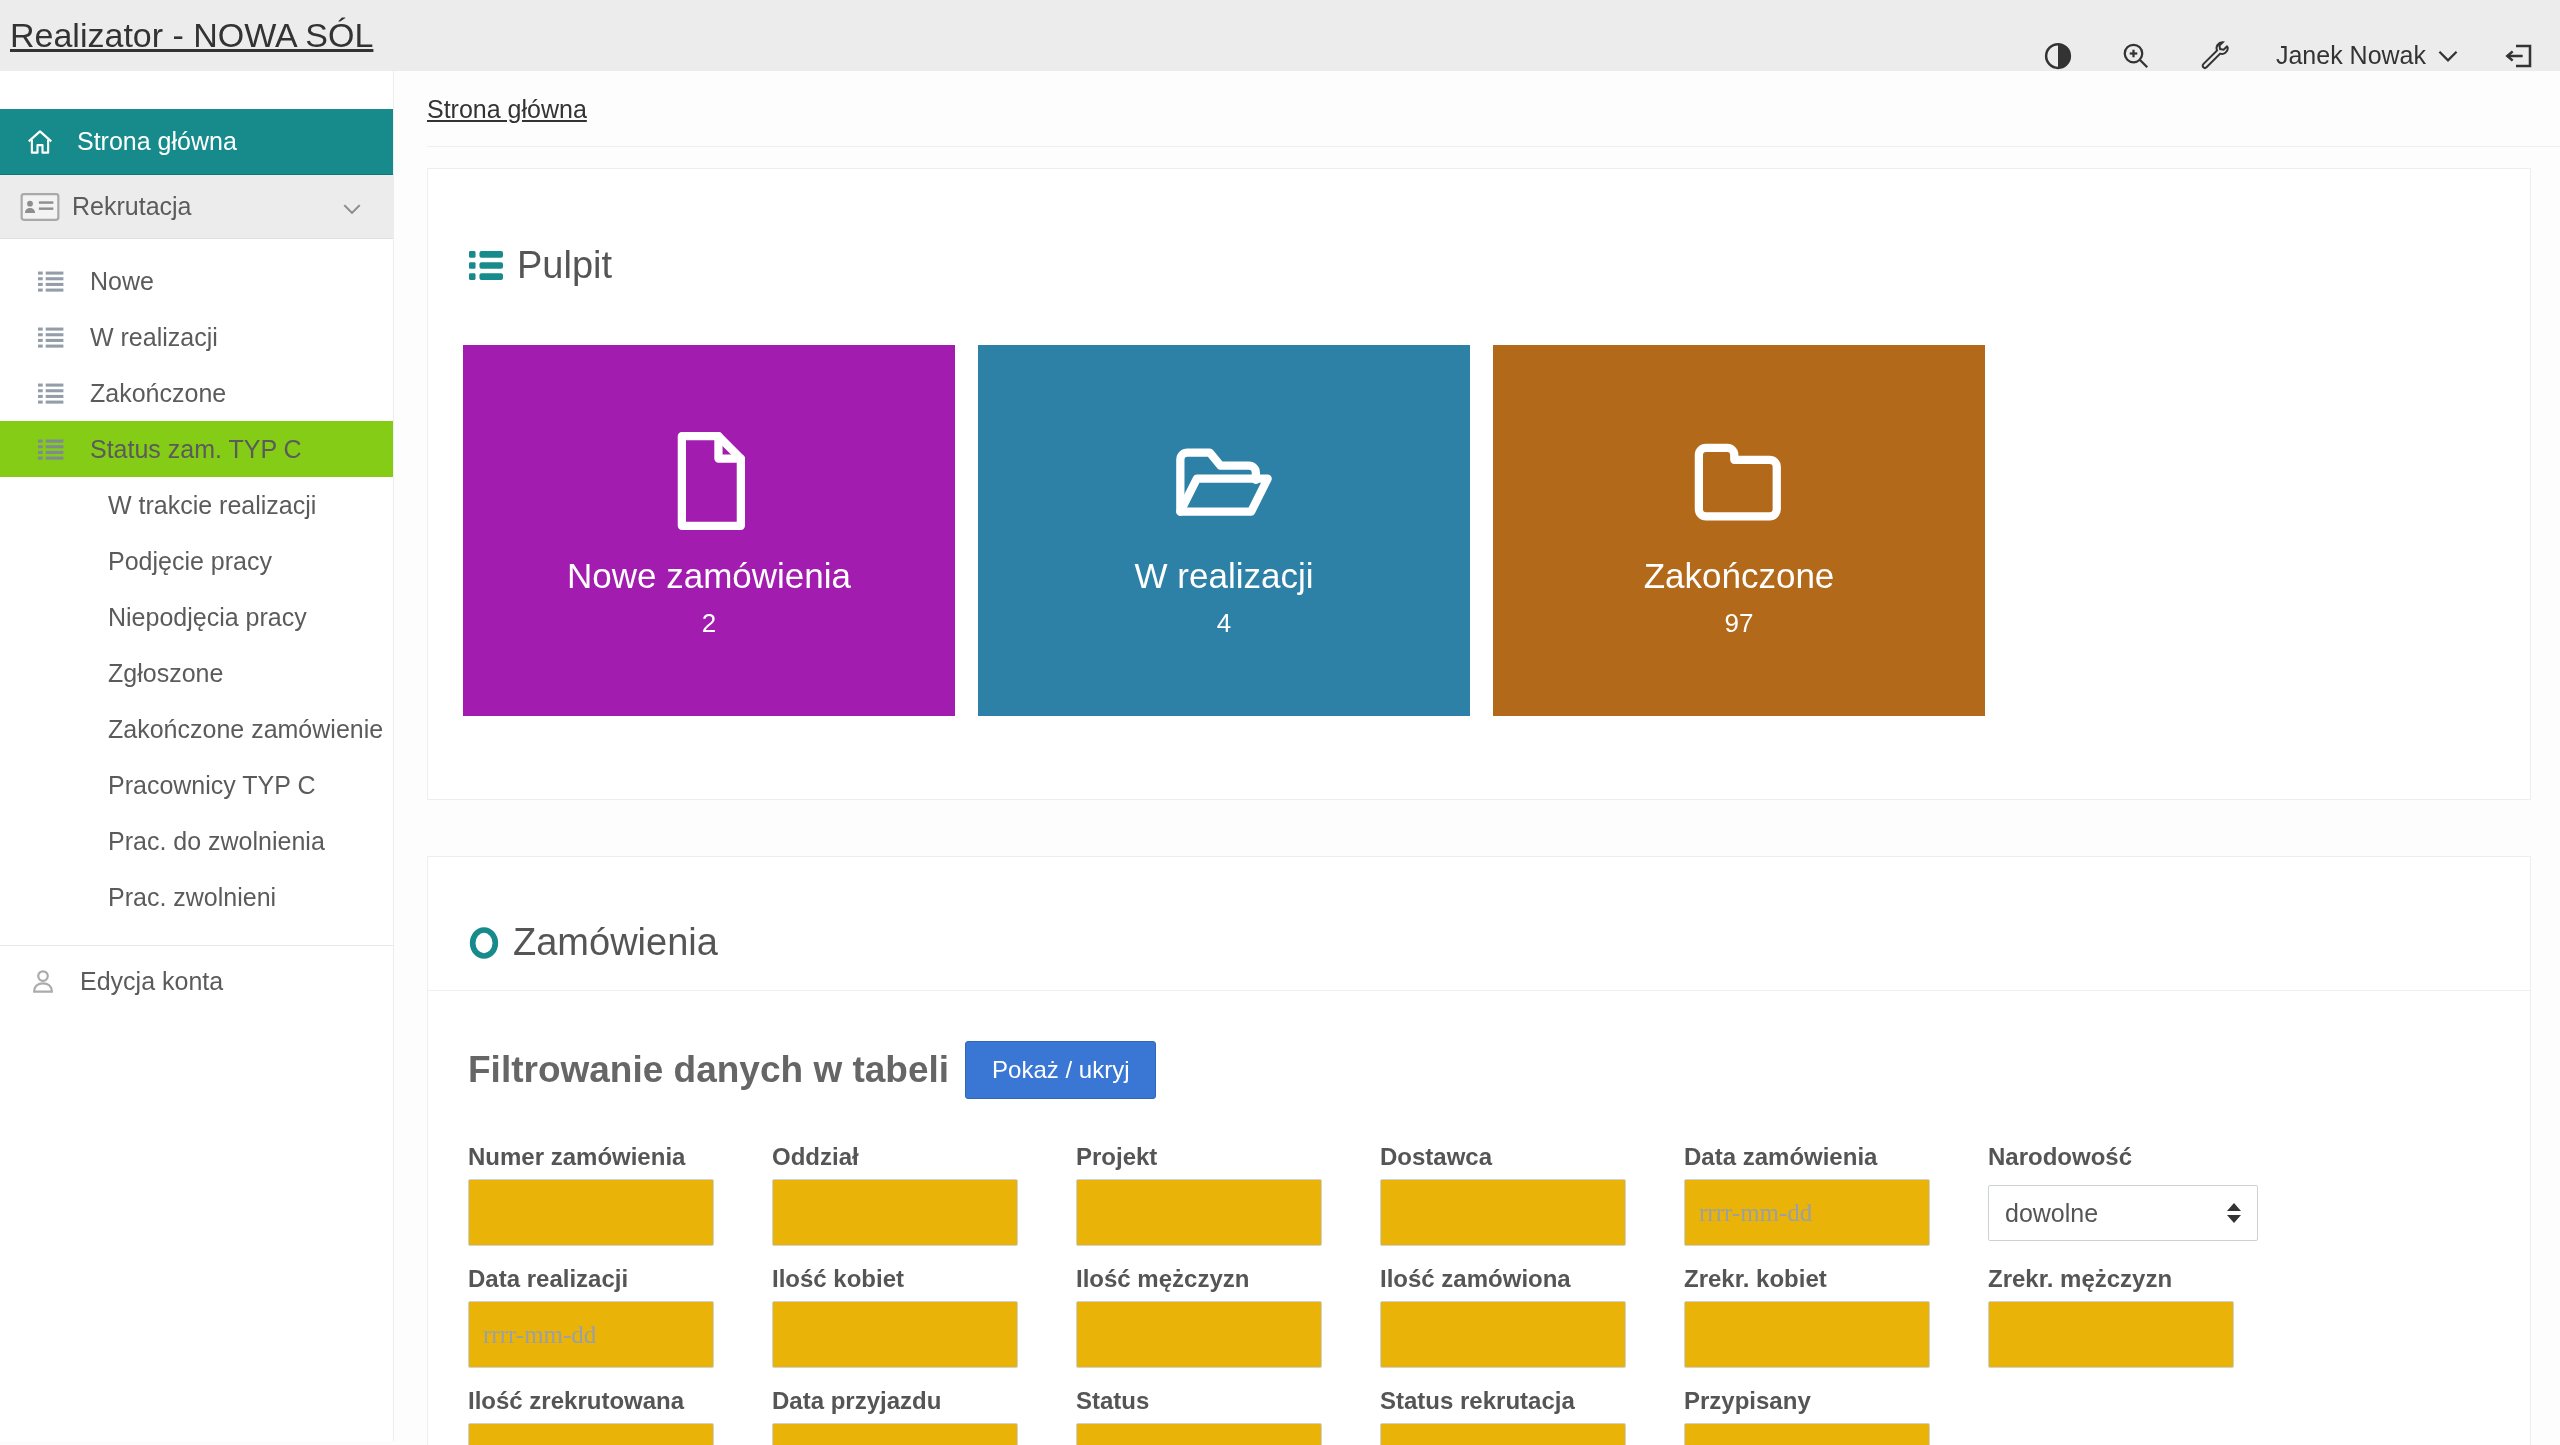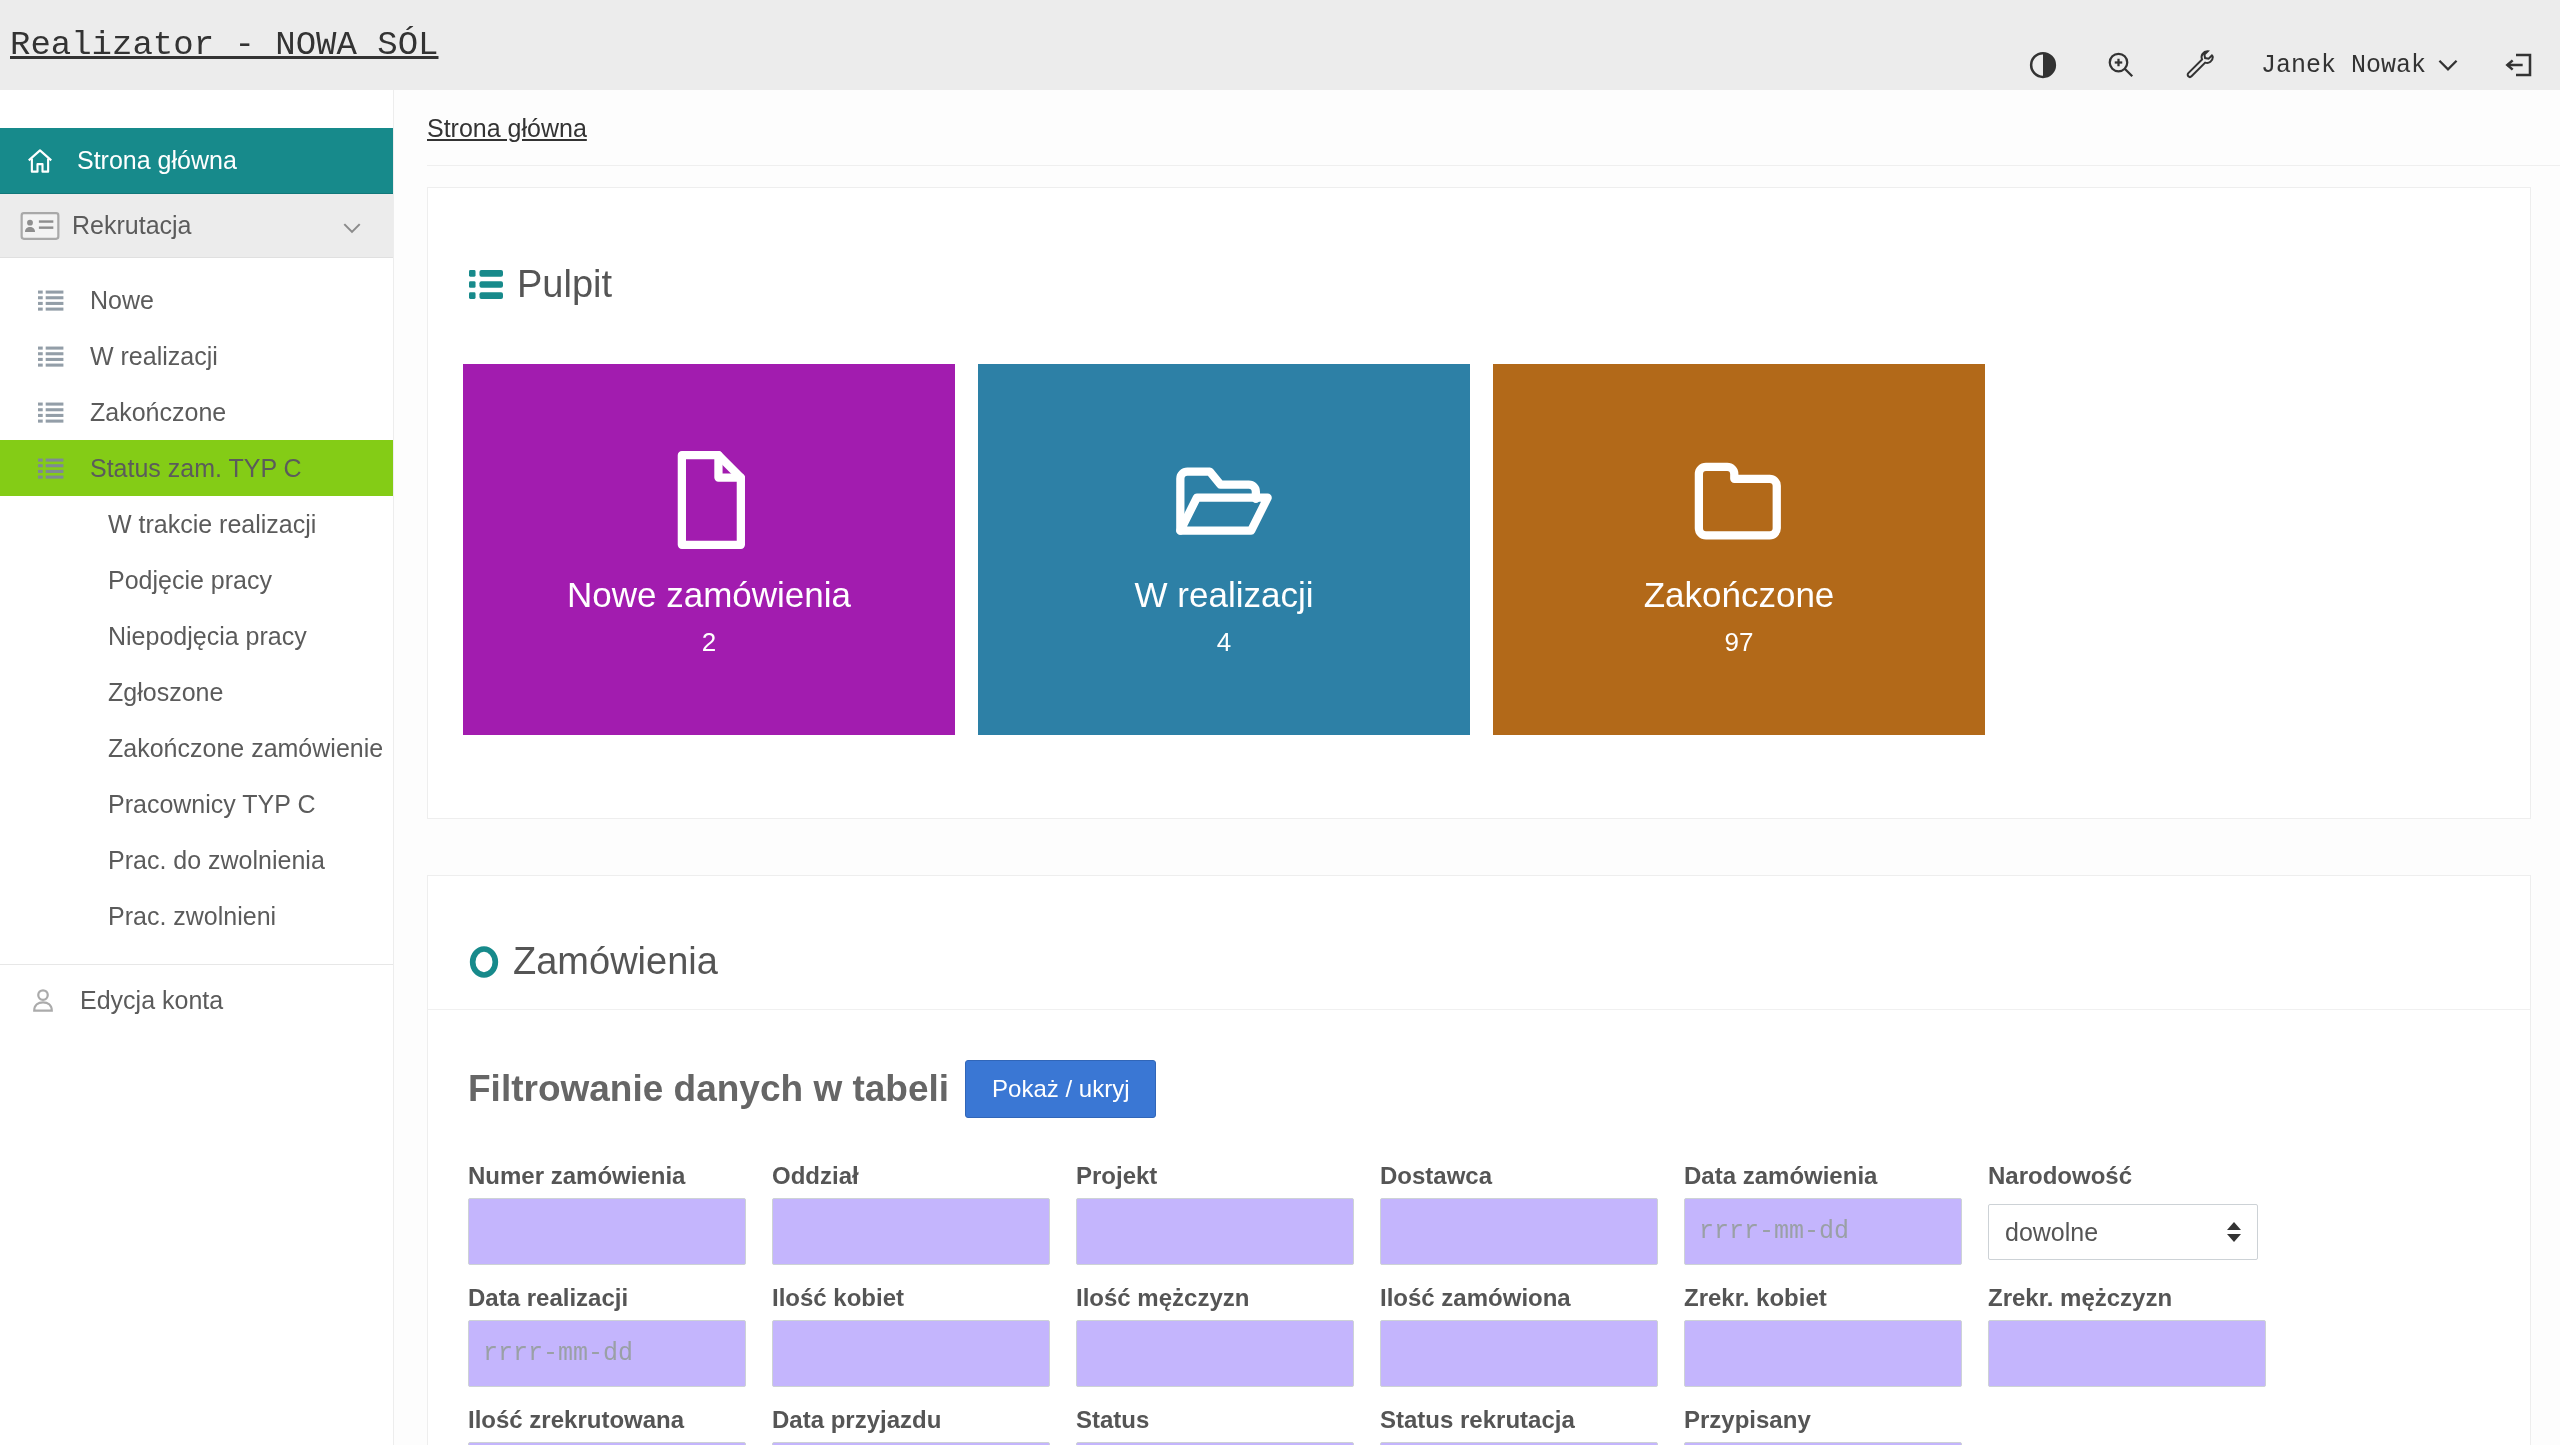--- a/index.html
+++ b/index.html
@@ -4,23 +4,22 @@
 <style>
   * { margin:0; padding:0; box-sizing:border-box; }
   html,body { width:2560px; height:1445px; overflow:hidden; }
   body {
     font-family:"Liberation Sans", sans-serif;
     background:#fdfdfd; color:#555;
   }
 
   
   .header {
-    height:90px; background:#ececec; display:flex; align-items:center;
+    height:71px; background:#ececec; display:flex; align-items:center;
     padding:0 24px 0 10px;
-    font-family:Liberation Mono, monospace;
   }
   .app-title {
     font-size:34px; color:#333; text-decoration:underline; font-weight:400;
     cursor:pointer;
   }
   .header-right { margin-left:auto; display:flex; align-items:center; gap:46px;margin-top:40px; }
   .h-icon { width:32px; height:32px; display:flex; align-items:center; justify-content:center; cursor:pointer; }
   .h-icon svg { display:block; }
   .user-menu { display:flex; align-items:center; gap:12px; cursor:pointer; }
   .user-name { font-size:25px; color:#333; }
@@ -95,23 +94,23 @@
   .filter-grid {
     margin-top:44px;
     display:grid; grid-template-columns:repeat(6,270px);
     column-gap:34px; row-gap:19px;
   }
   .field label {
     display:block; font-size:24px; font-weight:700; color:#555; margin-bottom:8px;
     white-space:nowrap;
   }
   .f-input {
-    width:278px; height:67px; border:1px solid #cdd2d6; border-radius:2px;
-    font-size:25px; color:#555; padding:0 14px; background:#c4b5fd; outline:none;
-    font-family:Liberation Mono, monospace;
+    width:246px; height:67px; border:1px solid #cdd2d6; border-radius:2px;
+    font-size:25px; color:#555; padding:0 14px; background:#eab308; outline:none;
+    font-family:Liberation Serif, serif;
   }
   .f-input::placeholder { color:#9aa0a6; opacity:1; }
   .f-select {
     width:270px; height:56px; border:1px solid #cdd2d6; border-radius:2px;
     background:#fff; display:flex; align-items:center; padding:0 16px;
     font-size:25px; color:#555; cursor:pointer;margin-top:14px;
   }
   .sel-arrows { margin-left:auto; display:flex; flex-direction:column; gap:4px; }
   .sel-arrows .up {
     width:0; height:0; border-left:7px solid transparent; border-right:7px solid transparent;

